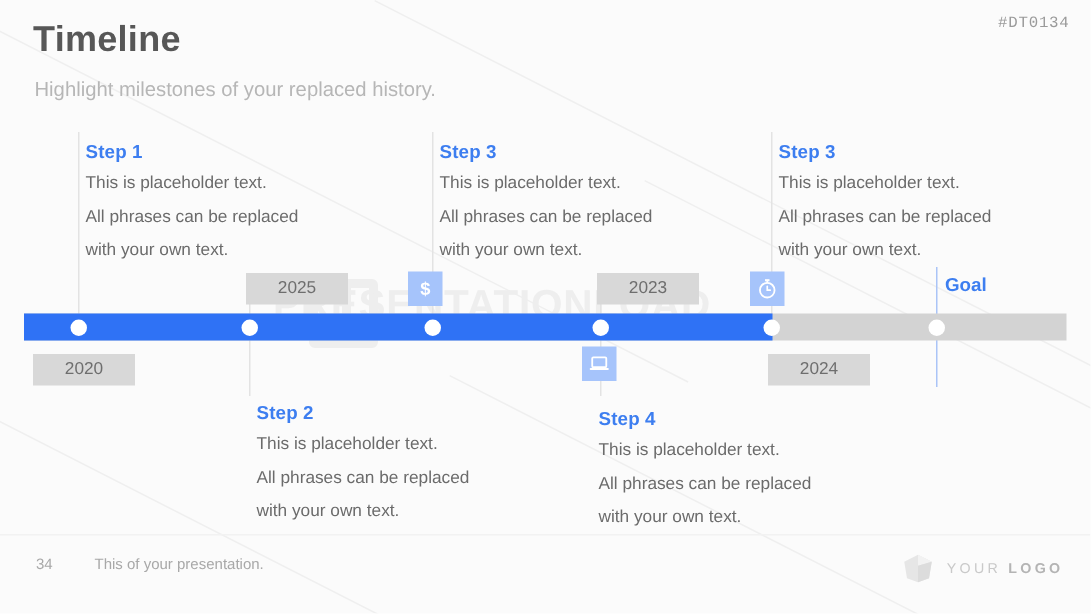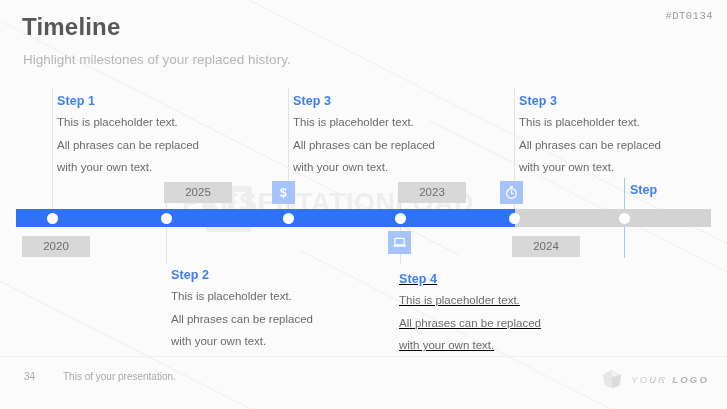--- a/index.html
+++ b/index.html
@@ -209,21 +209,20 @@
     right: 18px;
     top: 368px;
     display: flex;
     align-items: center;
     gap: 8px;
   }
   .logo-text {
     font-size: 9.5px;
     letter-spacing: 2.2px;
     color: #c9c9c9;
-    font-style: italic;
   }
   .logo-text b { color: #b4b4b4; font-weight: 700; }
 </style>
 </head>
 <body>
 
 <div class="slide">
 
   <div class="diag diag-a"></div>
   <div class="diag diag-b"></div>
@@ -273,21 +272,21 @@
   </div>
   <div class="icon-badge" style="left:500px; top:181px;">
     <svg width="15" height="15" viewBox="0 0 16 16" aria-hidden="true">
       <circle cx="8" cy="9" r="5.2" fill="none" stroke="#ffffff" stroke-width="1.3"></circle>
       <rect x="6.4" y="1.2" width="3.2" height="1.5" fill="#ffffff"></rect>
       <rect x="7.4" y="2.4" width="1.2" height="1.6" fill="#ffffff"></rect>
       <path d="M8 6.2 L8 9 L10.1 9" fill="none" stroke="#ffffff" stroke-width="1.2" stroke-linecap="round"></path>
     </svg>
   </div>
 
-  <div class="goal-label" style="left:630px; top:183px;">Step</div>
+  <div class="goal-label" style="left:630px; top:183px;">Goal</div>
 
   <div class="step" style="left:57px; top:94px;">
     <p class="step-title">Step 1</p>
     <p class="step-line">This is placeholder text.</p>
     <p class="step-line">All phrases can be replaced</p>
     <p class="step-line last">with your own text.</p>
   </div>
 
   <div class="step" style="left:293px; top:94px;">
     <p class="step-title">Step 3</p>
@@ -303,21 +302,21 @@
     <p class="step-line last">with your own text.</p>
   </div>
 
   <div class="step" style="left:171px; top:256px;margin-top:12px;">
     <p class="step-title">Step 2</p>
     <p class="step-line">This is placeholder text.</p>
     <p class="step-line">All phrases can be replaced</p>
     <p class="step-line last">with your own text.</p>
   </div>
 
-  <div class="step" style="left:399px; top:272px;text-decoration:underline;">
+  <div class="step" style="left:399px; top:272px;">
     <p class="step-title">Step 4</p>
     <p class="step-line">This is placeholder text.</p>
     <p class="step-line">All phrases can be replaced</p>
     <p class="step-line last">with your own text.</p>
   </div>
 
   <div class="footer-rule"></div>
   <div class="footer-num">34</div>
   <div class="footer-title">This of your presentation.</div>
   <div class="logo-wrap">

